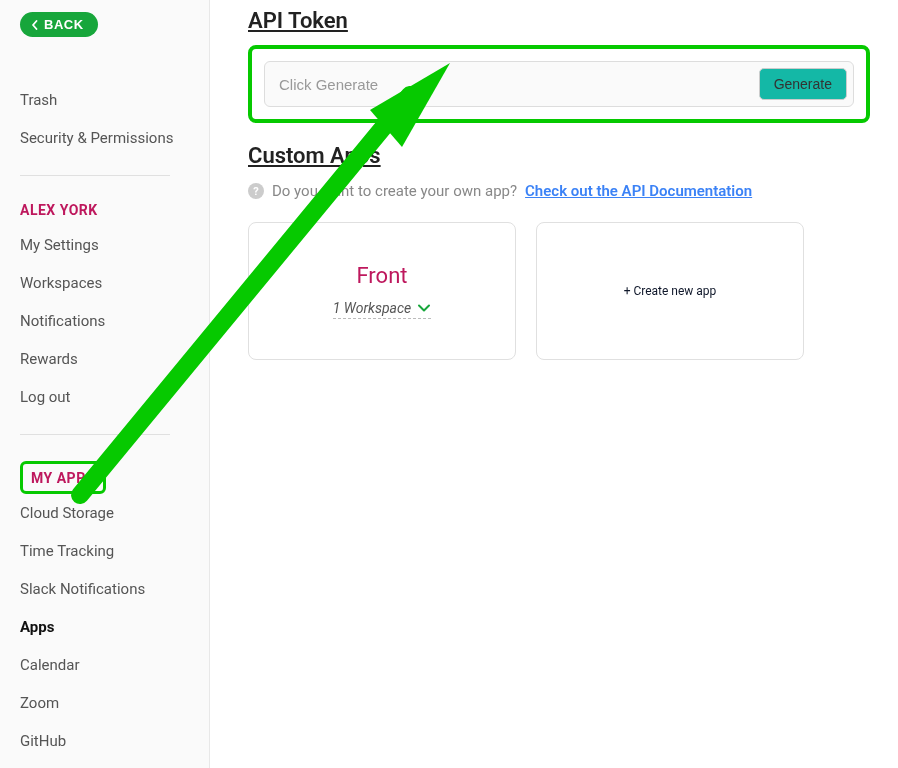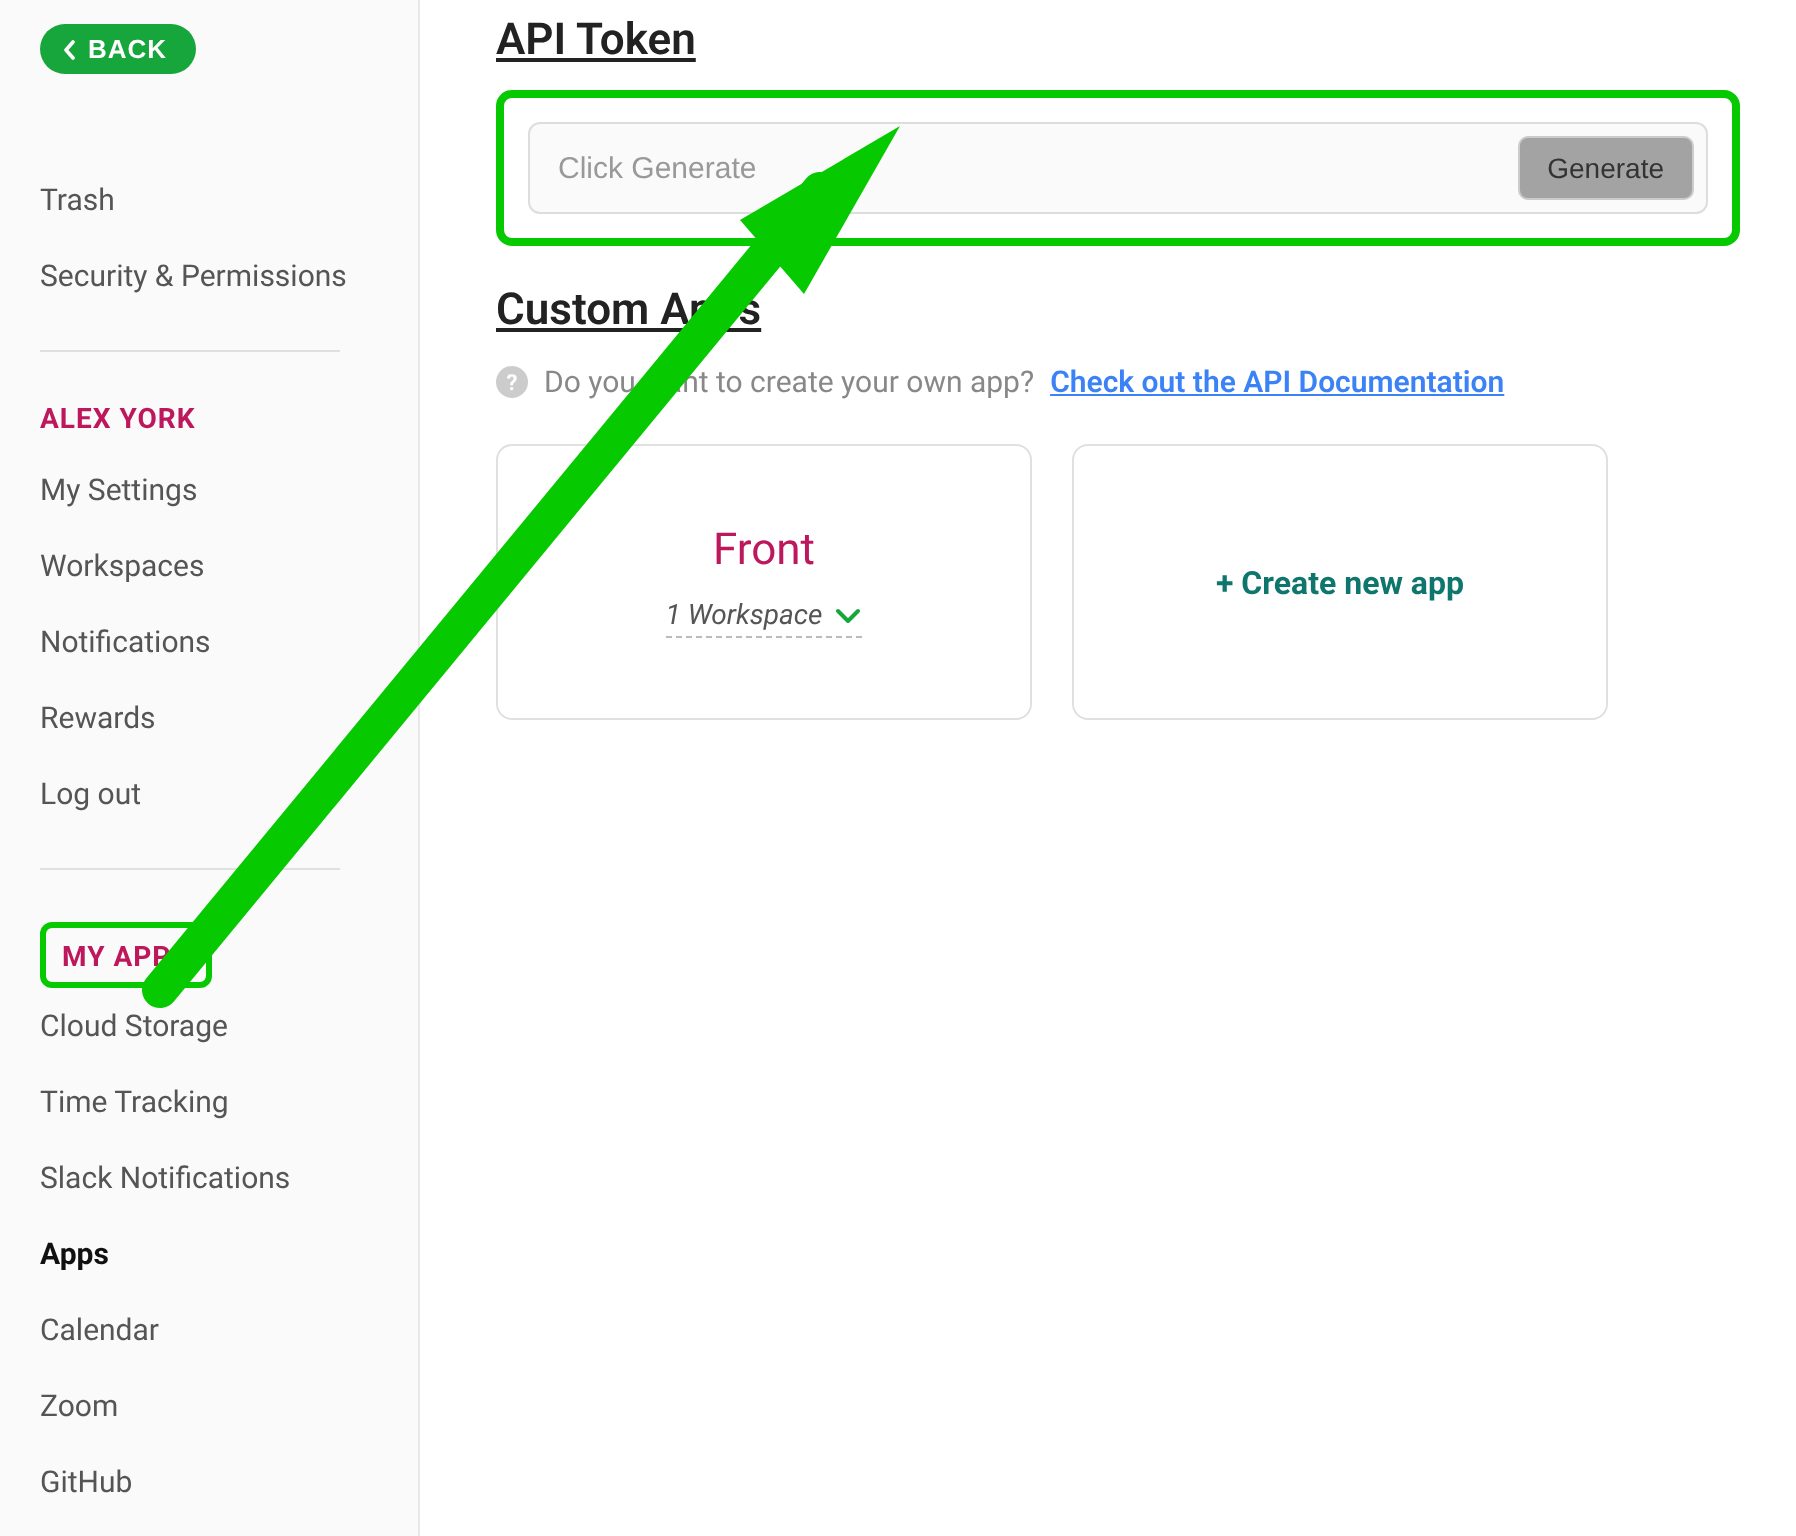--- a/index.html
+++ b/index.html
@@ -93,21 +93,21 @@
     .token-input {
       flex: 1;
       border: none;
       background: transparent;
       font-size: 15px;
       color: #888;
       outline: none;
     }
     .token-input::placeholder { color: #999; }
     .generate-btn {
-      background: #a3a3a3;
+      background: #14b8a6;
       border: 1px solid #ccc;
       border-radius: 5px;
       padding: 7px 14px;
       font-size: 14px;
       color: #333;
       cursor: pointer;
     }
     .section-sub {
       margin-top: 20px;
     }
@@ -162,23 +162,23 @@
       align-items: center;
       gap: 6px;
       color: #555;
       font-size: 14px;
       border-bottom: 1px dashed #bbb;
       padding-bottom: 2px;
       font-style: italic;
     }
     .workspace-row svg { width: 14px; height: 14px; fill: #17a63b; }
     .create-text {
-      color: #0f766e;
-      font-size: 16px;
-      font-weight: 700;
+      color: #0f172a;
+      font-size: 12px;
+      font-weight: 400;
     }
     .arrow-overlay {
       position: absolute;
       left: -170px;
       top: 55px;
       pointer-events: none;
     }
   </style>
 </head>
 <body>

